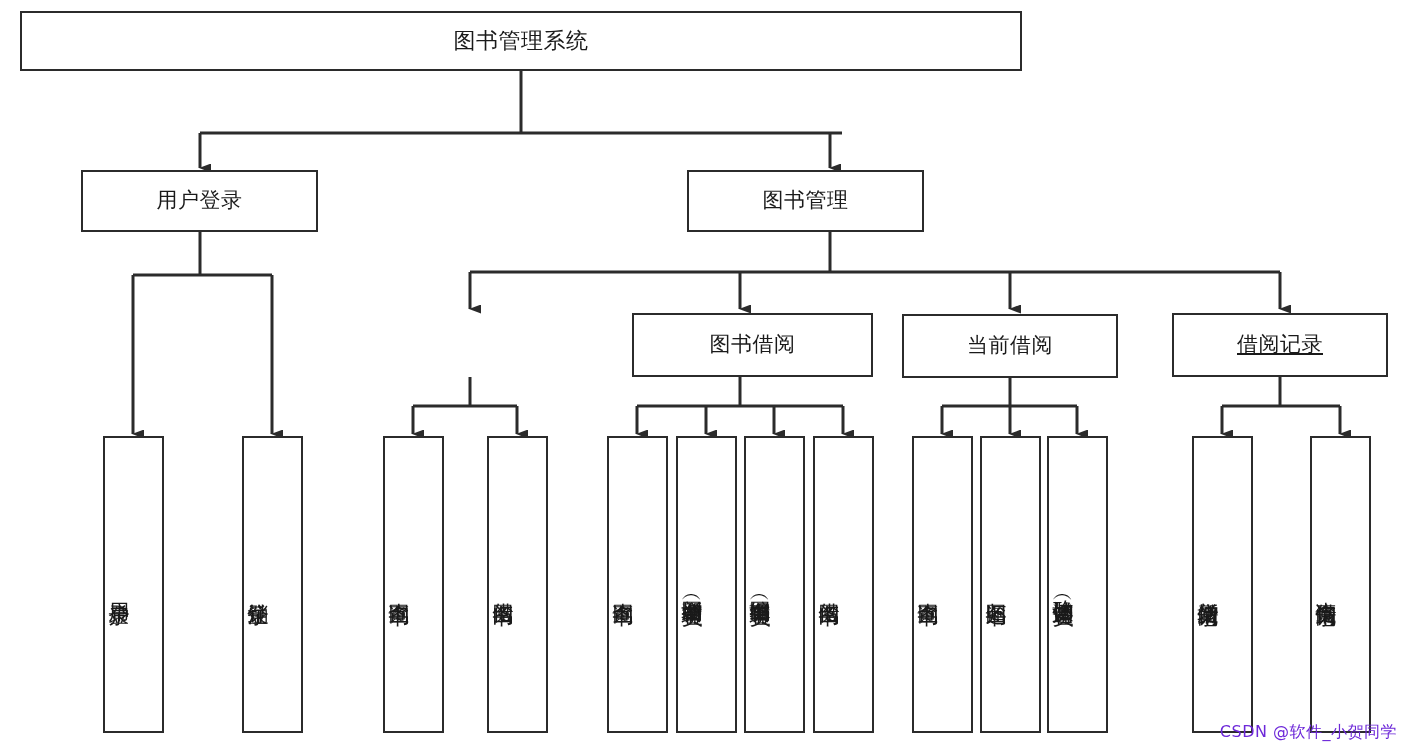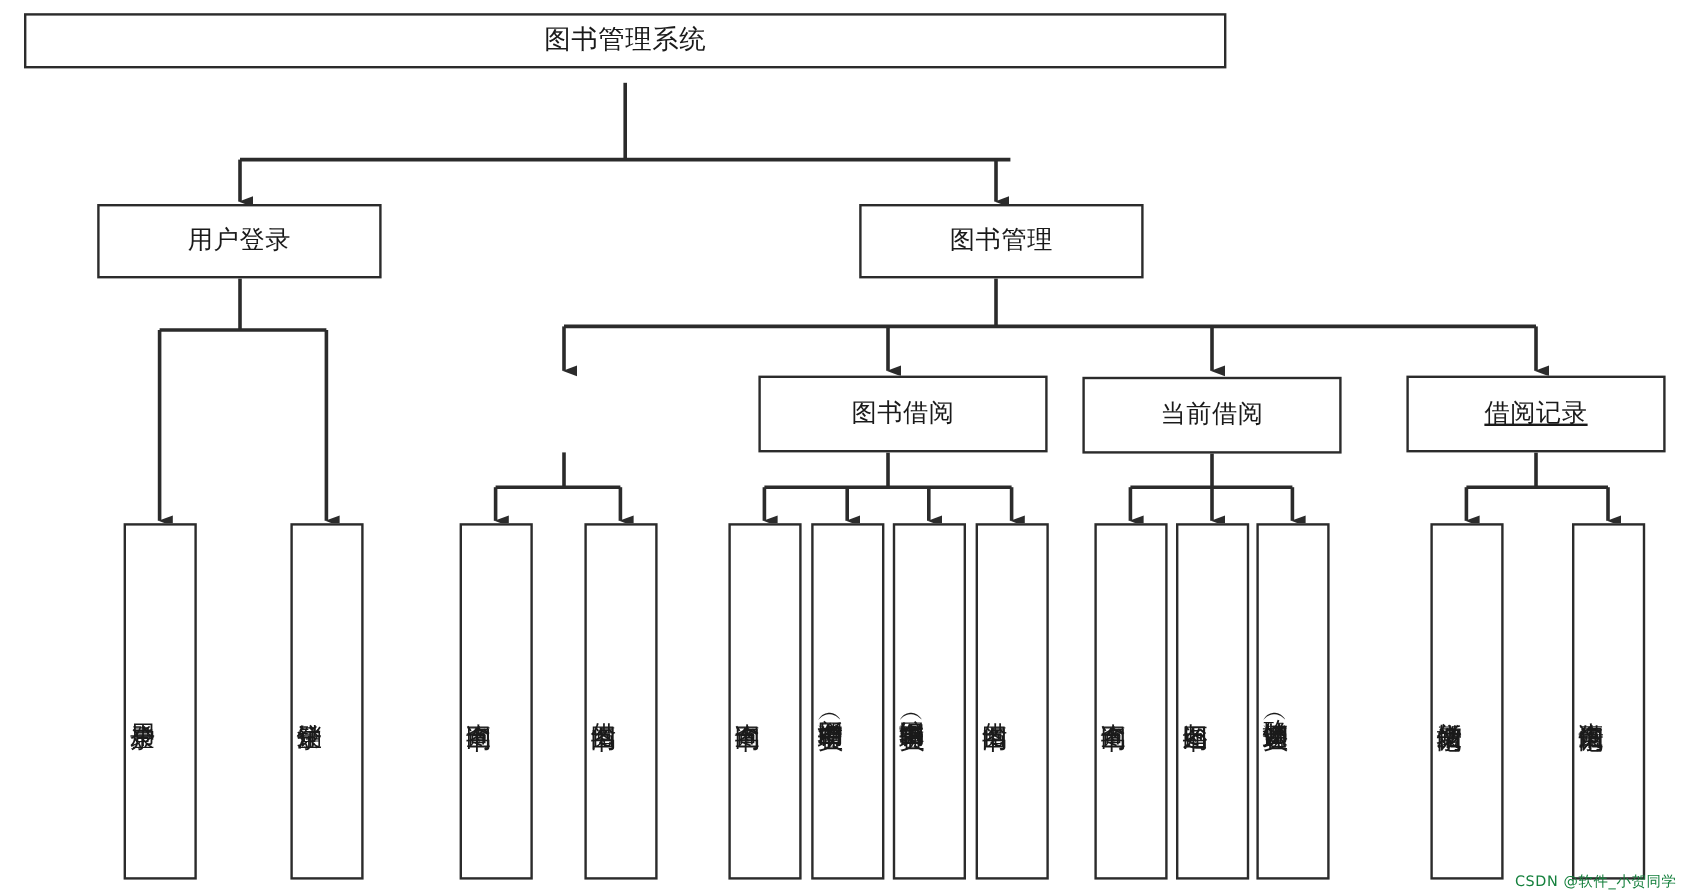--- a/index.html
+++ b/index.html
@@ -62,22 +62,22 @@
     margin-top: auto;
     margin-bottom: auto;
   }
   .node-v {
     flex-direction: column;
   }
   .watermark {
     position: absolute;
     right: 8px;
     bottom: 4px;
-    font-size: 12px;
-    color: #15803d;
+    font-size: 16px;
+    color: #6d28d9;
     white-space: nowrap;
     letter-spacing: 0.5px;
   }
 </style>
 </head>
 <body>
 
 <div id="canvas">
 
   <svg class="edges" viewBox="0 0 1405 747" width="1405" height="747" xmlns="http://www.w3.org/2000/svg">
@@ -123,28 +123,28 @@
       <path d="M1010,406 L1010,434" marker-end="url(#arrow)"></path>
       <path d="M1077,406 L1077,434" marker-end="url(#arrow)"></path>
 
       <path d="M1280,377 L1280,406"></path>
       <path d="M1222,406 L1340,406"></path>
       <path d="M1222,406 L1222,434" marker-end="url(#arrow)"></path>
       <path d="M1340,406 L1340,434" marker-end="url(#arrow)"></path>
     </g>
   </svg>
 
-  <div class="node node-h node-root" style="left:20px; top:11px; width:1002px; height:46px;">
+  <div class="node node-h node-root" style="left:20px; top:11px; width:1002px; height:60px;">
     <span class="label">图书管理系统</span>
   </div>
 
   <div class="node node-h" style="left:81px; top:170px; width:237px; height:62px;">
     <span class="label">用户登录</span>
   </div>
-  <div class="node node-h" style="left:716px; top:170px; width:237px; height:62px;">
+  <div class="node node-h" style="left:687px; top:170px; width:237px; height:62px;">
     <span class="label">图书管理</span>
   </div>
 
   <div class="node node-h" style="left:632px; top:313px; width:241px; height:64px;">
     <span class="label">图书借阅</span>
   </div>
   <div class="node node-h" style="left:902px; top:314px; width:216px; height:64px;">
     <span class="label">当前借阅</span>
   </div>
   <div class="node node-h" style="left:1172px; top:313px; width:216px; height:64px;text-decoration:underline;">

